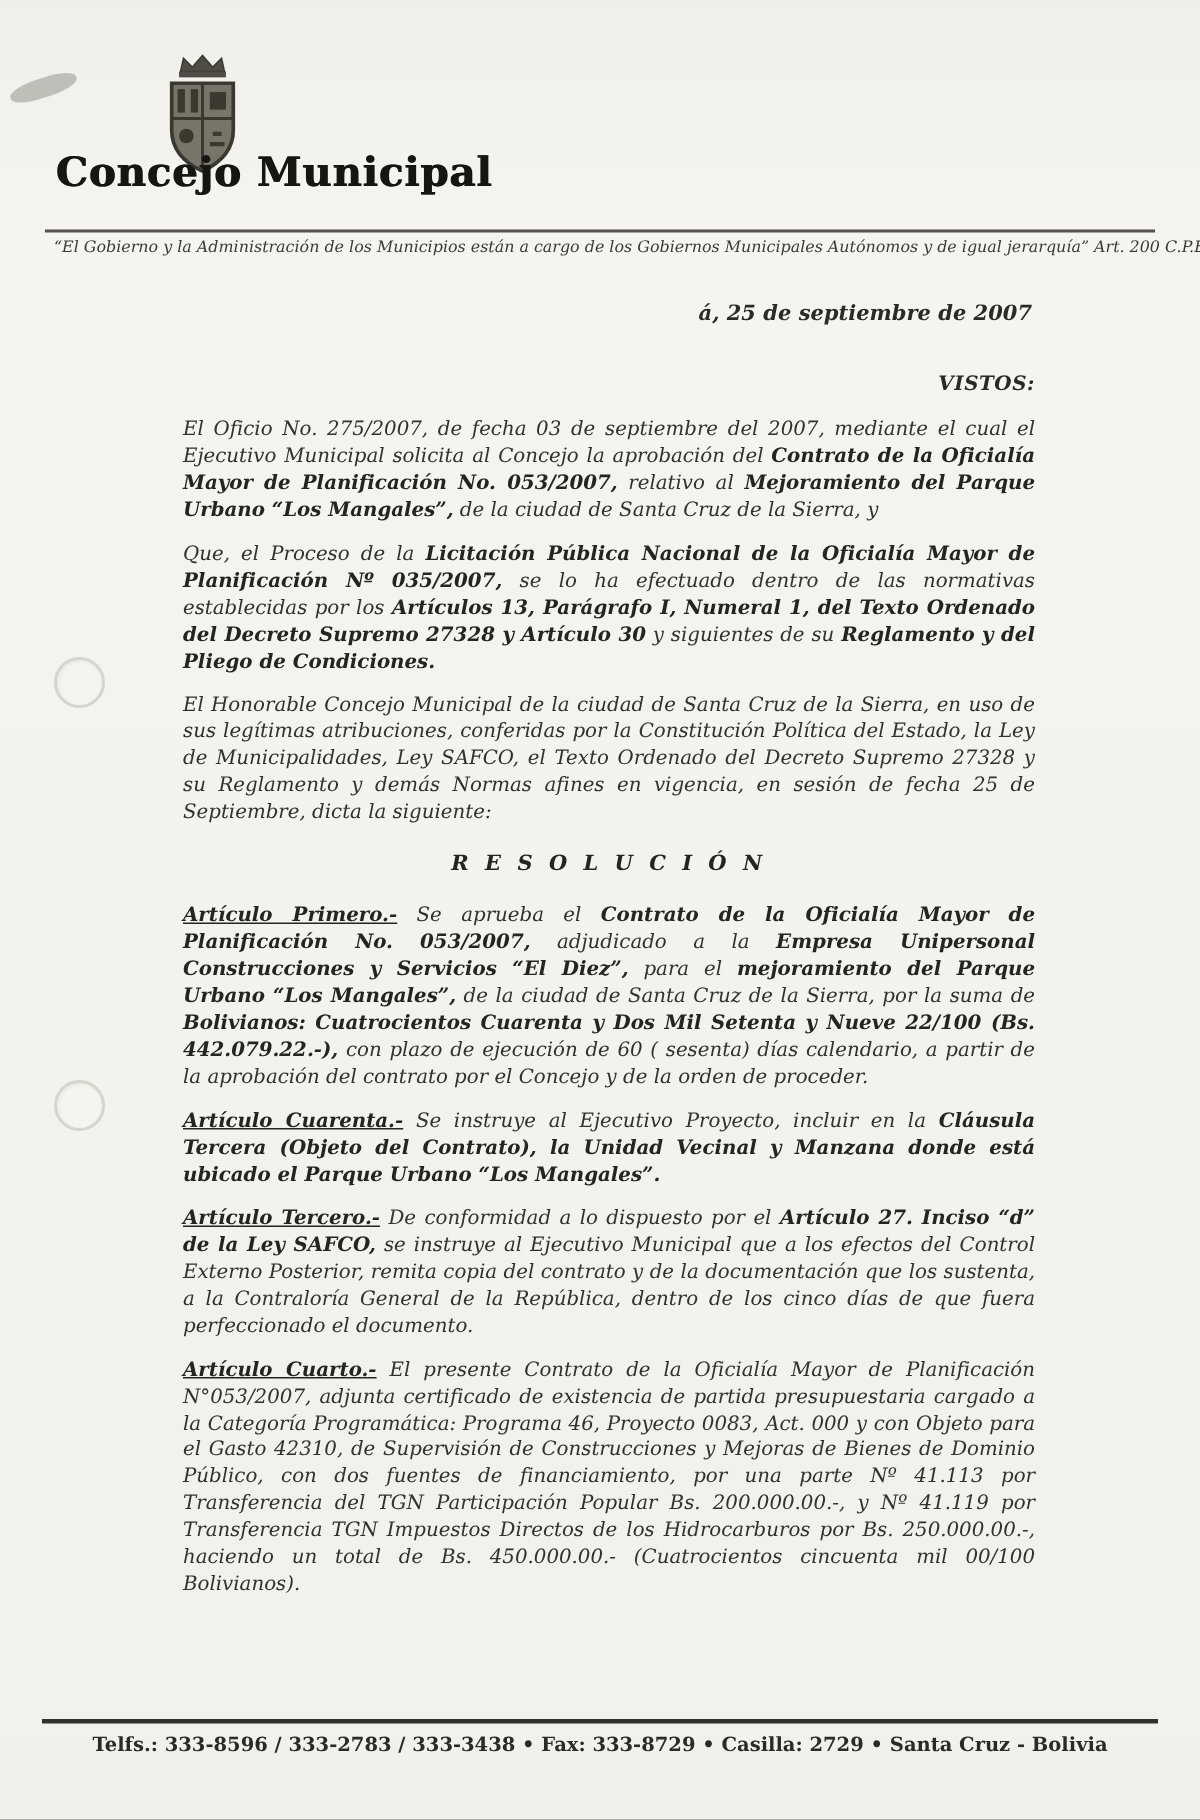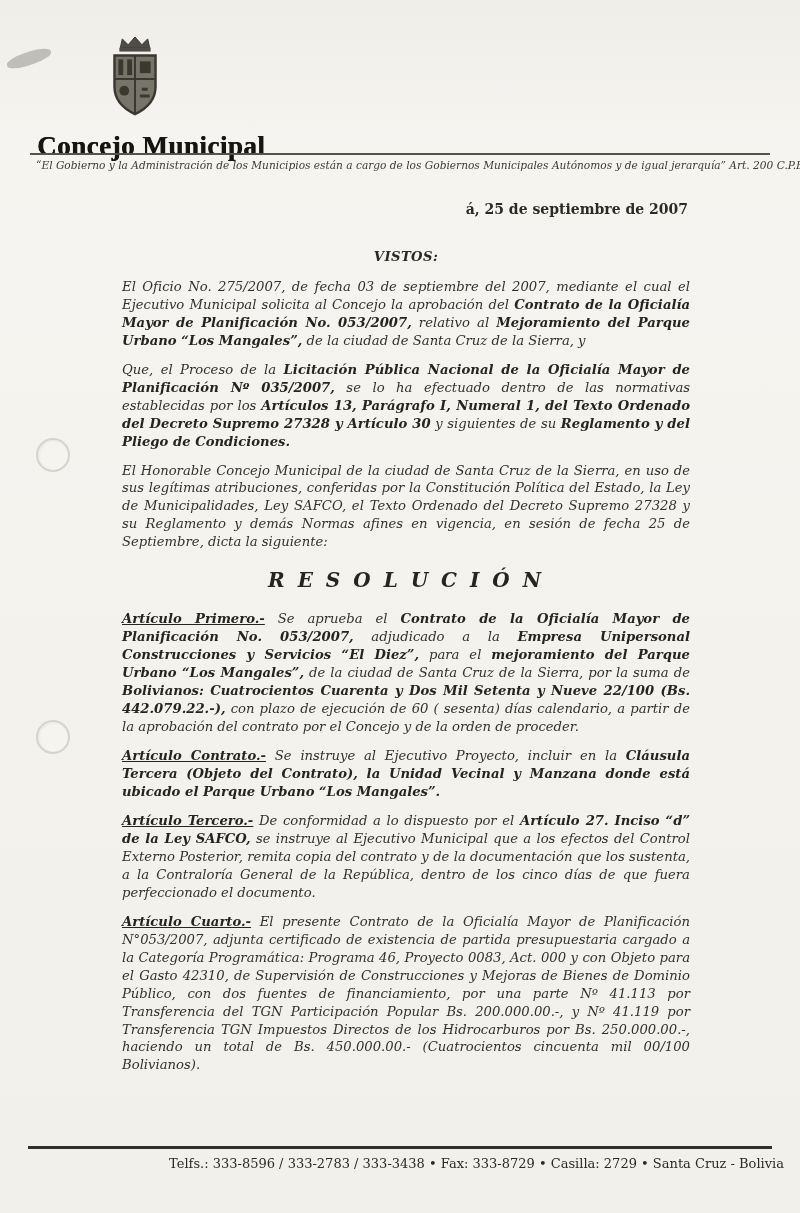--- a/index.html
+++ b/index.html
@@ -8,61 +8,60 @@
     width:800px; height:1213px;
     margin:0 auto;
     background:linear-gradient(180deg,#efeee9 0%,#f5f4f0 12%,#f3f2ed 55%,#f1f0eb 100%);
     font-family:"DejaVu Serif", serif;
     color:#33312c;
     overflow:hidden;
   }
   
   .crest { position:absolute; top:34px; left:104px; width:62px; height:86px; }
   .org-name {
-    position:absolute; top:131px; left:37px;
+    position:absolute; top:100px; left:37px;
     font-size:27px; font-weight:bold; letter-spacing:.5px; color:#161511;
     text-shadow:.6px 0 0 #161511;
-    font-family:Liberation Serif, serif;
   }
   .header-rule { position:absolute; top:153px; left:30px; right:30px; border-top:2px solid #55534c; }
   .motto {
     position:absolute; top:159px; left:36px; right:32px;
     font-size:10.6px; font-style:italic; color:#3c3a34; white-space:nowrap;
   }
   
   .res-number {
     position:absolute; top:180px; right:110px;
     font-size:14.5px; font-weight:bold; font-style:italic;
     text-decoration:underline; color:#2c2a24;
   }
   .res-date {
     position:absolute; top:201px; right:112px;
-    font-size:14px; font-weight:bold; color:#2c2a24;
+    font-size:14px; font-weight:bold; font-style:italic; color:#2c2a24;
   }
   
   .doc-body {
     position:absolute; top:234px; left:122px; width:568px;
     font-size:13.2px; font-style:italic; line-height:1.36; text-align:justify;
   }
   .doc-body p { margin:0 0 11px 0; }
   .doc-body p.heading {
-    font-weight:bold; letter-spacing:.4px; text-align:center;
+    font-weight:bold; letter-spacing:.4px; text-align:right;
     margin:14px 0 12px 0; color:#2b2923;
   }
   .doc-body p.res-title {
     text-align:center; font-weight:bold; letter-spacing:3px;
-    font-size:20px; margin:16px 0 16px 0; color:#26241f;
+    font-size:14px; margin:16px 0 16px 0; color:#26241f;
   }
   .doc-body span.b { font-weight:bold; color:#26241f; }
   .doc-body span.u { text-decoration:underline; }
   
   .footer-rule { position:absolute; top:1146px; left:28px; right:28px; border-top:3px solid #33312b; }
   .footer-text {
-    position:absolute; top:1156px; left:0; right:16px;
-    text-align:right; font-weight:normal; font-size:13px; color:#2b2a25;
+    position:absolute; top:1156px; left:0; right:0;
+    text-align:center; font-weight:bold; font-size:13px; color:#2b2a25;
   }
   
   .hole {
     position:absolute; width:30px; height:30px; border-radius:50%;
     border:2px solid #d6d4cc; background:#f5f4ef;
     box-shadow:inset 1px 1px 3px rgba(0,0,0,.05);
   }
   .hole-1 { left:36px; top:438px; }
   .hole-2 { left:36px; top:720px; }
   .smudge {
@@ -101,21 +100,21 @@
 
   <div class="res-date">á, 25 de septiembre de 2007</div>
 
   <div class="doc-body">
       <p class="heading">VISTOS:</p>
       <p class="para"><span>El Oficio No. 275/2007, de fecha 03 de septiembre del 2007, mediante el cual el Ejecutivo Municipal solicita al Concejo la aprobación del </span><span class="b">Contrato de la Oficialía Mayor de Planificación No. 053/2007,</span><span> relativo al </span><span class="b">Mejoramiento del Parque Urbano “Los Mangales”,</span><span> de la ciudad de Santa Cruz de la Sierra, y</span></p>
       <p class="para"><span>Que, el Proceso de la </span><span class="b">Licitación Pública Nacional de la Oficialía Mayor de Planificación Nº 035/2007,</span><span> se lo ha efectuado dentro de las normativas establecidas por los </span><span class="b">Artículos 13, Parágrafo I, Numeral 1, del Texto Ordenado del Decreto Supremo 27328 y Artículo 30</span><span> y siguientes de su </span><span class="b">Reglamento y del Pliego de Condiciones.</span></p>
       <p class="para"><span>El Honorable Concejo Municipal de la ciudad de Santa Cruz de la Sierra, en uso de sus legítimas atribuciones, conferidas por la Constitución Política del Estado, la Ley de Municipalidades, Ley SAFCO, el Texto Ordenado del Decreto Supremo 27328 y su Reglamento y demás Normas afines en vigencia, en sesión de fecha 25 de Septiembre, dicta la siguiente:</span></p>
       <p class="res-title">R E S O L U C I Ó N</p>
       <p class="para"><span class="b u">Artículo Primero.-</span><span> Se aprueba el  </span><span class="b">Contrato de la Oficialía Mayor de Planificación No. 053/2007,</span><span> adjudicado a la </span><span class="b">Empresa Unipersonal Construcciones y Servicios “El Diez”,</span><span> para el </span><span class="b">mejoramiento del Parque Urbano “Los Mangales”,</span><span> de la ciudad de Santa Cruz de la Sierra,  por la suma de </span><span class="b">Bolivianos: Cuatrocientos Cuarenta y Dos Mil Setenta y Nueve 22/100 (Bs. 442.079.22.-),</span><span> con plazo de ejecución de 60 ( sesenta) días calendario, a partir de la aprobación del contrato por el Concejo y de la orden de proceder.</span></p>
-      <p class="para"><span class="b u">Artículo Contrato.-</span><span> Se instruye al Ejecutivo Proyecto, incluir en la </span><span class="b">Cláusula Tercera (Objeto del Contrato), la Unidad Vecinal y Manzana donde está ubicado el Parque Urbano “Los Mangales”.</span></p>
+      <p class="para"><span class="b u">Artículo Cuarenta.-</span><span> Se instruye al Ejecutivo Proyecto, incluir en la </span><span class="b">Cláusula Tercera (Objeto del Contrato), la Unidad Vecinal y Manzana donde está ubicado el Parque Urbano “Los Mangales”.</span></p>
       <p class="para"><span class="b u">Artículo Tercero.-</span><span> De conformidad a lo dispuesto por el </span><span class="b">Artículo 27. Inciso “d” de la Ley SAFCO,</span><span> se instruye al Ejecutivo Municipal que a los efectos  del Control Externo Posterior, remita copia del contrato y de la documentación que los sustenta, a la Contraloría General de la República, dentro de los cinco días de que fuera perfeccionado el documento.</span></p>
       <p class="para"><span class="b u">Artículo Cuarto.-</span><span> El presente Contrato de la Oficialía Mayor de Planificación N°053/2007, adjunta certificado de existencia de partida presupuestaria cargado a la Categoría Programática: Programa 46, Proyecto 0083, Act. 000 y con Objeto para el Gasto 42310, de Supervisión de Construcciones y Mejoras de Bienes de Dominio Público, con dos fuentes de financiamiento, por una parte Nº 41.113 por Transferencia del TGN Participación Popular Bs. 200.000.00.-, y Nº 41.119 por Transferencia TGN Impuestos Directos de los Hidrocarburos por Bs. 250.000.00.-, haciendo un total de Bs. 450.000.00.- (Cuatrocientos cincuenta mil 00/100 Bolivianos).</span></p>
     </div>
 
   <div class="hole hole-1"></div>
   <div class="hole hole-2"></div>
 
   <div class="footer-rule"></div>
   <div class="footer-text">Telfs.: 333-8596 / 333-2783 / 333-3438 • Fax: 333-8729 • Casilla: 2729 • Santa Cruz - Bolivia</div>
 

